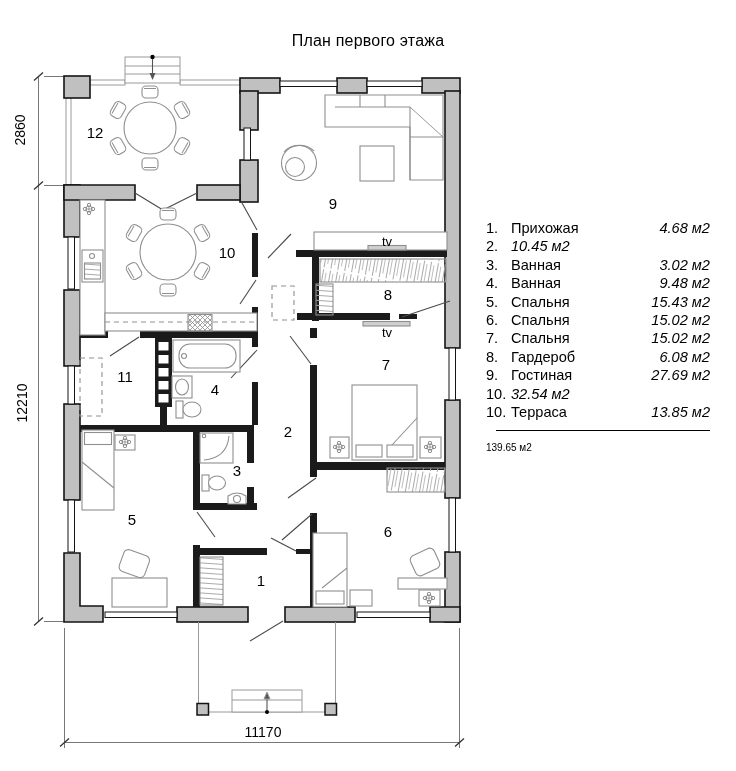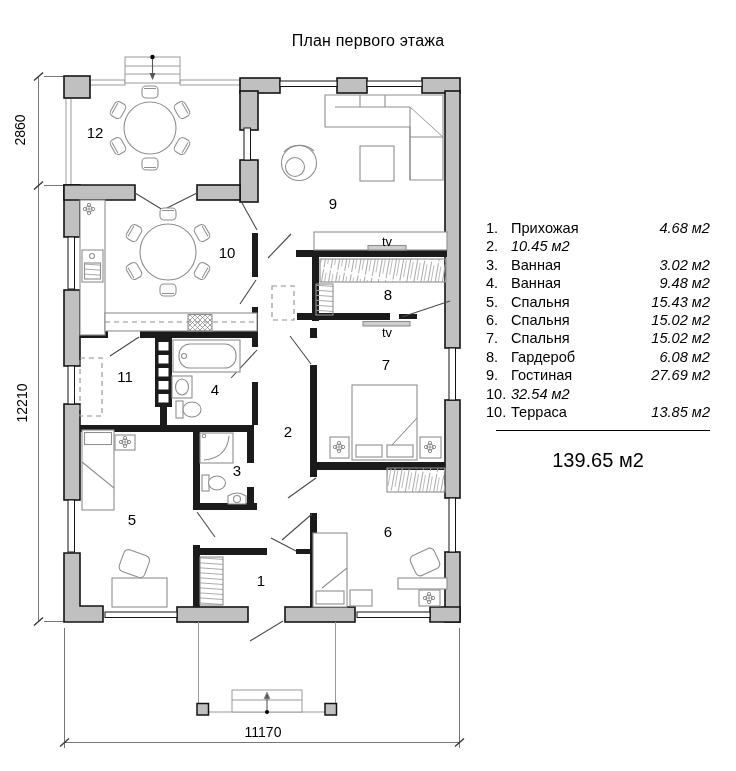--- a/index.html
+++ b/index.html
@@ -7,21 +7,21 @@
         font-family:"Liberation Sans", sans-serif;color:#000;}
   #title{position:absolute;left:0;top:32px;width:736px;text-align:center;
          font-size:16px;letter-spacing:.2px;}
   #plan-svg{position:absolute;left:0;top:0;}
   #legend{position:absolute;left:486px;top:219px;width:224px;font-size:14.6px;line-height:18.4px;}
   .lrow{display:flex;white-space:nowrap;}
   .lnum{width:25px;flex:0 0 25px;}
   .lname{flex:1 1 auto;overflow:hidden;}
   .larea{flex:0 0 auto;text-align:center;font-style:italic;}
   #legend-divider{border:none;border-top:1.6px solid #000;margin:9px 0 0 10px;}
-  #legend-total{margin-top:20px;text-align:center;font-size:20px;}
+  #legend-total{margin-top:8px;text-align:left;font-size:10px;}
   svg text{font-family:"Liberation Sans",sans-serif;fill:#000;}
   .rn{font-size:15px;}
   .tvlbl{font-size:13px;}
   .dim{font-size:14px;}
 </style>
 </head>
 <body>
 
 <div id="page">
 

